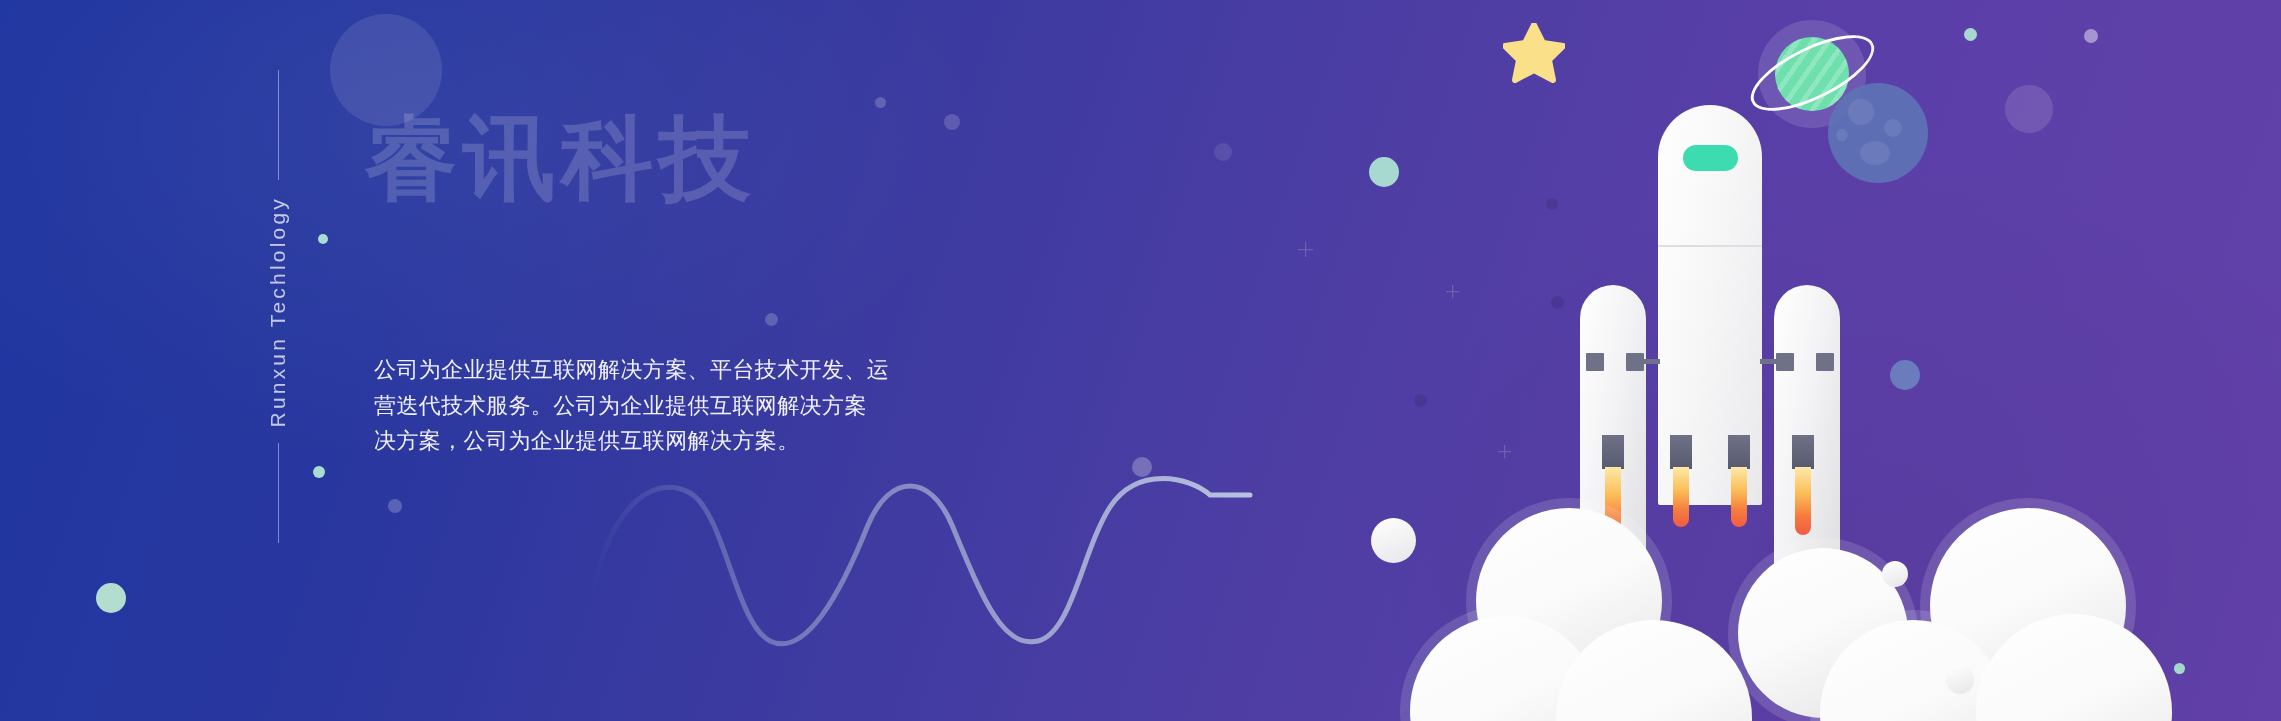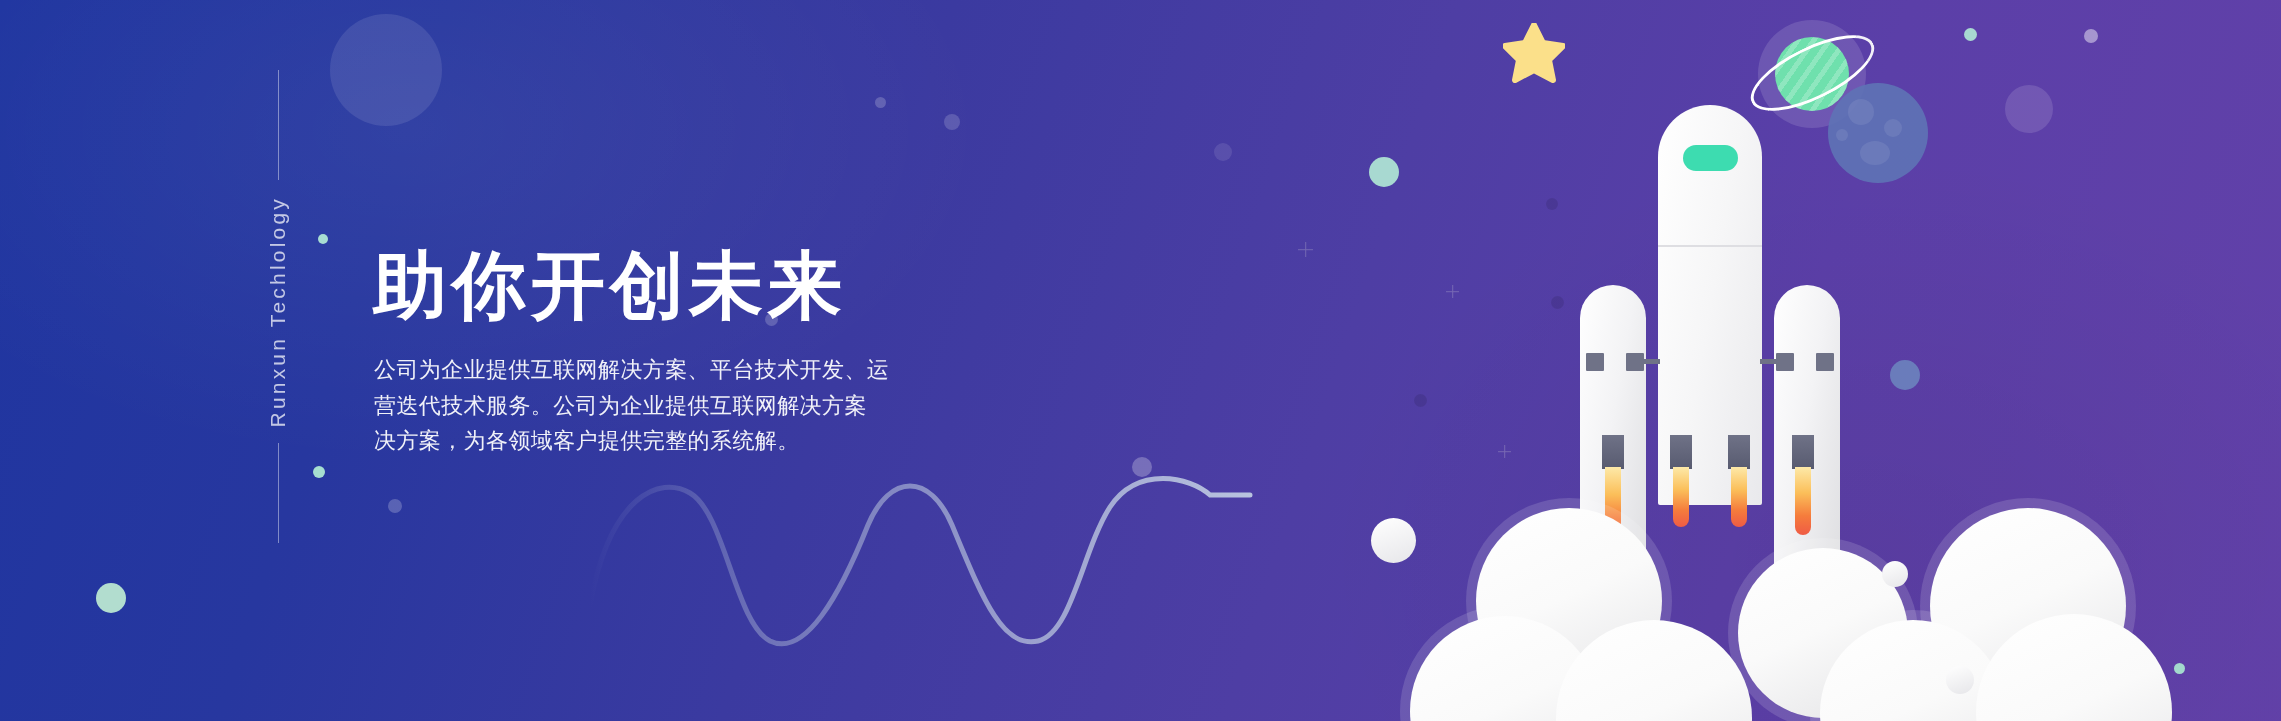--- a/index.html
+++ b/index.html
@@ -138,27 +138,27 @@
   <div class="cross" style="left:1298px;top:242px;width:15px;height:15px;"></div>
   <div class="cross" style="left:1446px;top:285px;width:13px;height:13px;"></div>
   <div class="cross" style="left:1498px;top:445px;width:13px;height:13px;"></div>
 
   <div class="vbrand">
     <div class="rule top"></div>
     <div class="vtext">Runxun Techlology</div>
     <div class="rule bot"></div>
   </div>
 
-
-  <h1 class="headline">助你开创未来</h1>
+  <div class="watermark">睿讯科技</div>
+
 
   <div class="subcopy">
     <p>公司为企业提供互联网解决方案、平台技术开发、运</p>
     <p>营迭代技术服务。公司为企业提供互联网解决方案</p>
-    <p>决方案，为各领域客户提供完整的系统解。</p>
+    <p>决方案，公司为企业提供互联网解决方案。</p>
   </div>
 
   <svg class="wave" viewBox="0 0 680 200" preserveAspectRatio="none">
     <defs>
       <linearGradient id="wg" x1="0" y1="0" x2="1" y2="0">
         <stop offset="0%" stop-color="#a9b4d4" stop-opacity="0"></stop>
         <stop offset="25%" stop-color="#a9b4d4" stop-opacity=".45"></stop>
         <stop offset="60%" stop-color="#b4bedb" stop-opacity=".72"></stop>
         <stop offset="100%" stop-color="#becae2" stop-opacity=".95"></stop>
       </linearGradient>

